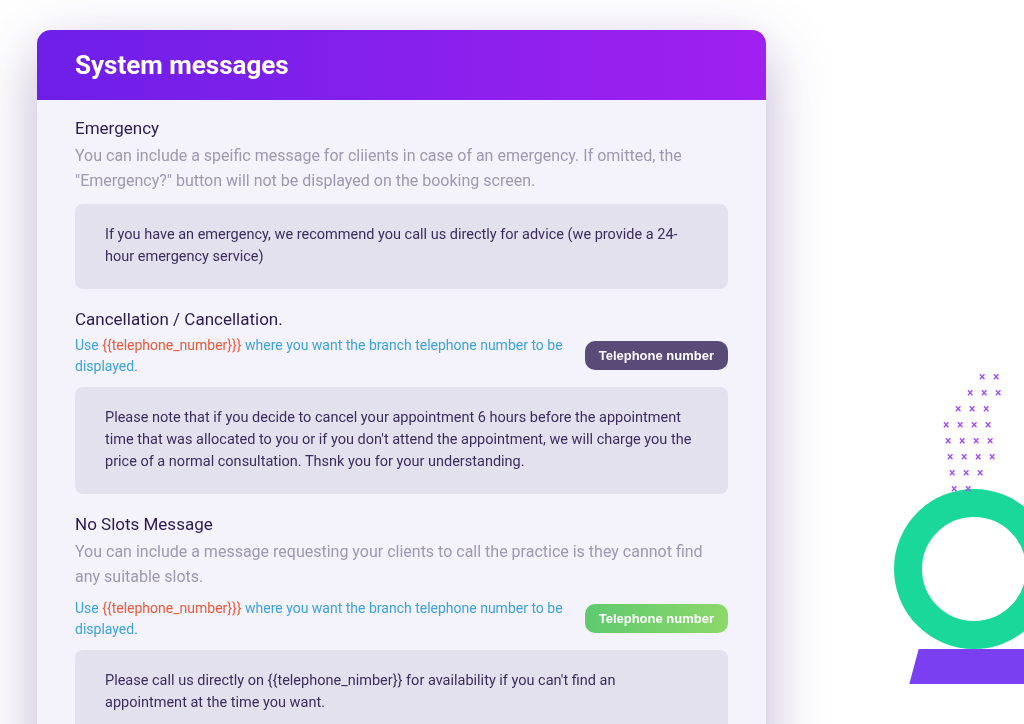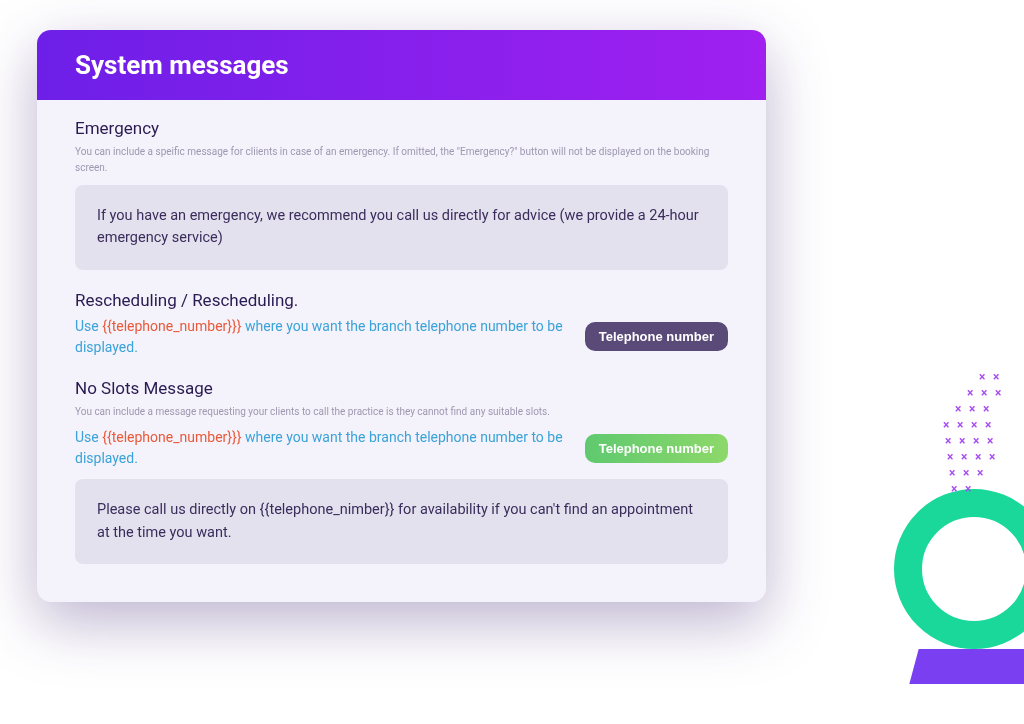--- a/index.html
+++ b/index.html
@@ -76,21 +76,21 @@
       margin-bottom: 20px;
     }
     .section-title {
       color: #2a1a52;
       font-size: 17px;
       font-weight: 400;
       margin-bottom: 6px;
     }
     .section-desc {
       color: #9e98b1;
-      font-size: 10px;
+      font-size: 16px;
       line-height: 1.55;
       margin-bottom: 8px;
       max-width: 720px;
     }
     .hint-row {
       display: flex;
       align-items: center;
       margin-bottom: 10px;
       gap: 3px;
     }
@@ -119,21 +119,21 @@
     }
     .btn-purple {
       background: #5a4a78;
     }
     .btn-green {
       background: linear-gradient(90deg, #5fc96f, #8dd86a);
     }
     .text-box {
       background: #e4e1ee;
       border-radius: 8px;
-      padding: 20px 22px;
+      padding: 20px 30px;
       color: #3a2d5c;
       font-size: 14.5px;
       line-height: 1.55;
       margin-top: 10px;
     }
   </style>
 </head>
 <body>
 
 <div class="deco-ring"></div>
@@ -172,27 +172,28 @@
   </div>
   <div class="card-body">
 
     <div class="section">
       <div class="section-title">Emergency</div>
       <div class="section-desc">You can include a speific message for cliients in case of an emergency. If omitted, the "Emergency?" button will not be displayed on the booking screen.</div>
       <div class="text-box">If you have an emergency, we recommend you call us directly for advice (we provide a 24-hour emergency service)</div>
     </div>
 
     <div class="section">
-      <div class="section-title">Rescheduling / Rescheduling.</div>
+      <div class="section-title">Cancellation / Cancellation.</div>
       <div class="hint-row">
         <div class="hint">
           <span class="use">Use </span><span class="token">{{telephone_number}}}</span><span class="tail"> where you want the branch telephone number to be displayed.</span>
         </div>
         <button class="btn-tag btn-purple">Telephone number</button>
       </div>
+      <div class="text-box">Please note that if you decide to cancel your appointment 6 hours before the appointment time that was allocated to you or if you don't attend the appointment, we will charge you the price of a normal consultation. Thsnk you for your understanding.</div>
     </div>
 
     <div class="section" style="margin-bottom:4px">
       <div class="section-title">No Slots Message</div>
       <div class="section-desc">You can include a message requesting your clients to call the practice is they cannot find any suitable slots.</div>
       <div class="hint-row">
         <div class="hint">
           <span class="use">Use </span><span class="token">{{telephone_number}}}</span><span class="tail"> where you want the branch telephone number to be displayed.</span>
         </div>
         <button class="btn-tag btn-green">Telephone number</button>

